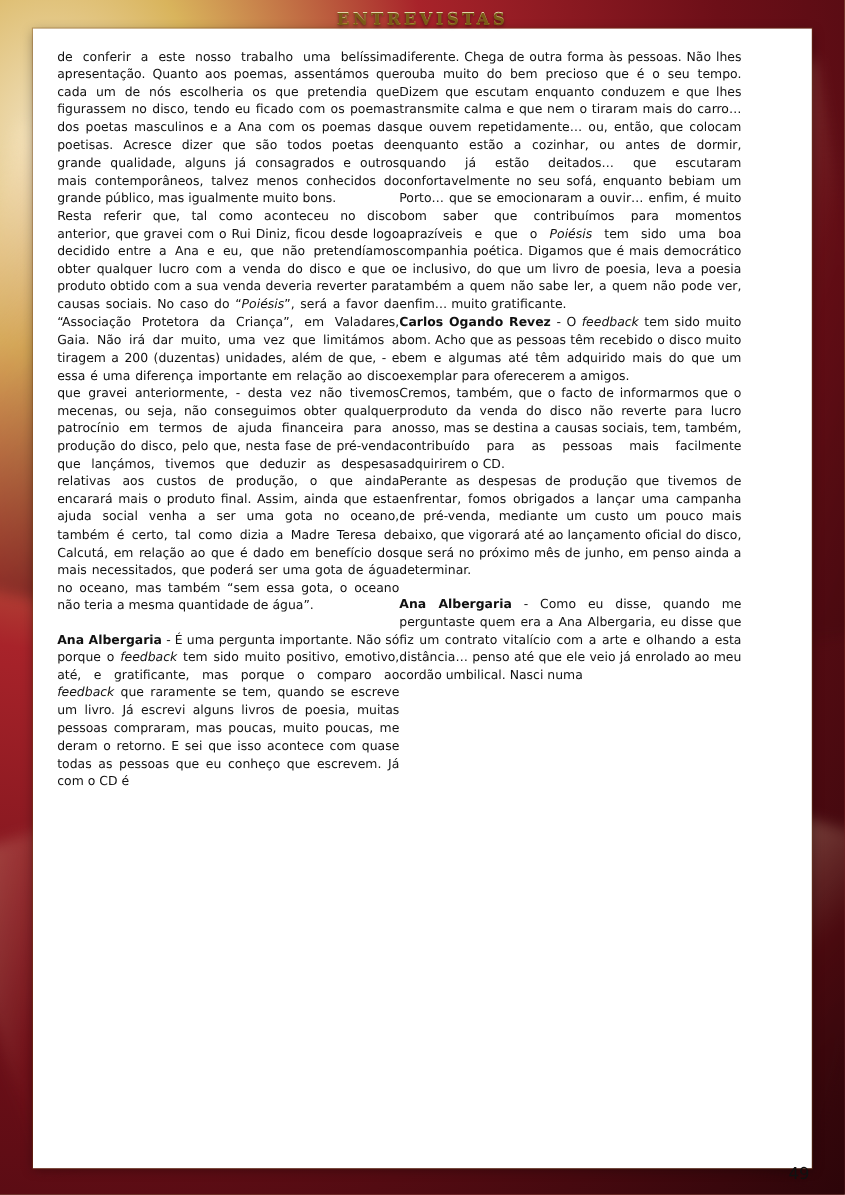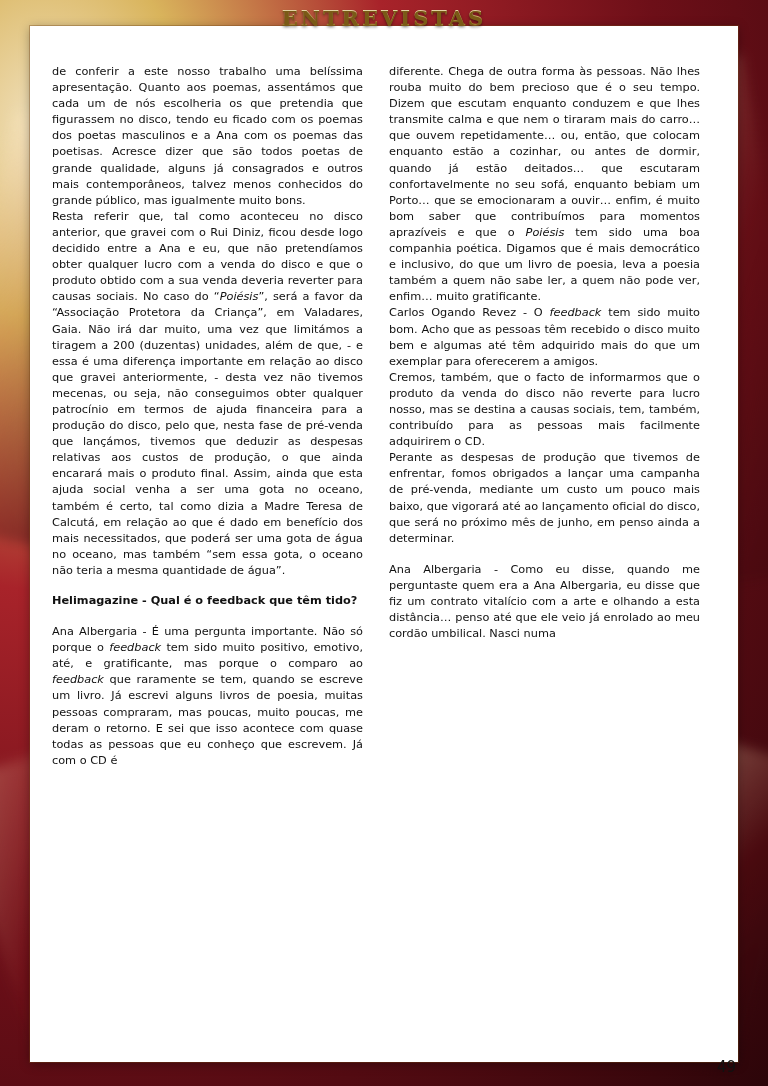--- a/index.html
+++ b/index.html
@@ -43,21 +43,21 @@
     left: 0; top: 0;
     width: 768px;
     height: 34px;
     display: flex;
     align-items: center;
     justify-content: center;
     z-index: 6;
   }
   .masthead-title {
     font-family: "DejaVu Serif", serif;
-    font-size: 21px;
+    font-size: 15px;
     letter-spacing: 3px;
     font-weight: bold;
     color: #f6e9c6;
     text-shadow:
       0 1px 0 #7a5a16,
       0 2px 3px rgba(0,0,0,0.55);
     background: linear-gradient(180deg, #fff8e0 0%, #e9cf86 40%, #b78b28 72%, #f3e3b4 100%);
     -webkit-background-clip: text;
     background-clip: text;
     color: transparent;
@@ -78,23 +78,21 @@
     position: absolute;
     left: 0; top: 0;
     width: 708px;
     height: 1036px;
     padding: 18px 22px 10px 22px;
     box-sizing: border-box;
   }
 
   .columns {
     display: flex;
-    gap: 26px;
     height: 975px;
-    margin-top: 20px;
   }
   .col {
     width: 311px;
     font-size: 11.3px;
     line-height: 16.1px;
     text-align: justify;
     color: #111111;
   }
 
   p {
@@ -107,21 +105,21 @@
   .q {
     font-weight: bold;
     margin-top: 14px;
     margin-bottom: 0;
     text-align: justify;
   }
   .gap {
     height: 15px;
   }
   .speaker {
-    font-weight: normal;
+    font-weight: bold;
   }
   em {
     font-style: italic;
   }
 
   
   .folio {
     position: absolute;
     right: 32px;
     bottom: 10px;
@@ -144,21 +142,20 @@
   <div class="masthead">
     <div class="masthead-title">ENTREVISTAS</div>
   </div>
 
   <div class="sheet">
     <div class="sheet-inner">
       <div class="columns">
         <div class="col" id="col-left">
             <p class="para">de conferir a este nosso trabalho uma belíssima apresentação. Quanto aos poemas, assentámos que cada um de nós escolheria os que pretendia que figurassem no disco, tendo eu ficado com os poemas dos poetas masculinos e a Ana com os poemas das poetisas. Acresce dizer que são todos poetas de grande qualidade, alguns já consagrados e outros mais contemporâneos, talvez menos conhecidos do grande público, mas igualmente muito bons.</p>
             <p class="para">Resta referir que, tal como aconteceu no disco anterior, que gravei com o Rui Diniz, ficou desde logo decidido entre a Ana e eu, que não pretendíamos obter qualquer lucro com a venda do disco e que o produto obtido com a sua venda deveria reverter para causas sociais. No caso do “<em>Poiésis</em>”, será a favor da “Associação Protetora da Criança”, em Valadares, Gaia. Não irá dar muito, uma vez que limitámos a tiragem a 200 (duzentas) unidades, além de que, - e essa é uma diferença importante em relação ao disco que gravei anteriormente, - desta vez não tivemos mecenas, ou seja, não conseguimos obter qualquer patrocínio em termos de ajuda financeira para a produção do disco, pelo que, nesta fase de pré-venda que lançámos, tivemos que deduzir as despesas relativas aos custos de produção, o que ainda encarará mais o produto final. Assim, ainda que esta ajuda social venha a ser uma gota no oceano, também é certo, tal como dizia a Madre Teresa de Calcutá, em relação ao que é dado em benefício dos mais necessitados, que poderá ser uma gota de água no oceano, mas também “sem essa gota, o oceano não teria a mesma quantidade de água”.</p>
-            <p class="q">Helimagazine - Qual é o feedback que têm tido?</p>
             <div class="gap"></div>
             <p class="para"><span class="speaker">Ana Albergaria</span><span> - É uma pergunta importante. Não só porque o <em>feedback</em> tem sido muito positivo, emotivo, até, e gratificante, mas porque o comparo ao <em>feedback</em> que raramente se tem, quando se escreve um livro. Já escrevi alguns livros de poesia, muitas pessoas compraram, mas poucas, muito poucas, me deram o retorno. E sei que isso acontece com quase todas as pessoas que eu conheço que escrevem. Já com o CD é</span></p>
           </div>
         <div class="col" id="col-right">
             <p class="para">diferente. Chega de outra forma às pessoas. Não lhes rouba muito do bem precioso que é o seu tempo.  Dizem que escutam enquanto conduzem e que lhes transmite calma e que nem o tiraram mais do carro… que ouvem repetidamente… ou, então, que colocam enquanto estão a cozinhar, ou antes de dormir, quando já estão deitados… que escutaram confortavelmente no seu sofá, enquanto bebiam um Porto… que se emocionaram a ouvir… enfim, é muito bom saber que contribuímos para momentos aprazíveis e que o <em>Poiésis</em> tem sido uma boa companhia poética. Digamos que é mais democrático e inclusivo, do que um livro de poesia, leva a poesia também a quem não sabe ler, a quem não pode ver, enfim… muito gratificante.</p>
             <p class="para"><span class="speaker">Carlos Ogando Revez</span><span> - O <em>feedback</em> tem sido muito bom. Acho que as pessoas têm recebido o disco muito bem e algumas até têm adquirido mais do que um exemplar para oferecerem a amigos.</span></p>
             <p class="para">Cremos, também, que o facto de informarmos que o produto da venda do disco não reverte para lucro nosso, mas se destina a causas sociais, tem, também, contribuído para as pessoas mais facilmente adquirirem o CD.</p>
             <p class="para">Perante as despesas de produção que tivemos de enfrentar, fomos obrigados a lançar uma campanha de pré-venda, mediante um custo um pouco mais baixo, que vigorará até ao lançamento oficial do disco, que será no próximo mês de junho, em penso ainda a determinar.</p>
             <div class="gap"></div>
             <p class="para"><span class="speaker">Ana Albergaria</span><span> - Como eu disse, quando me perguntaste quem era a Ana Albergaria, eu disse que fiz um contrato vitalício com a arte e olhando a esta distância… penso até que ele veio já enrolado ao meu cordão umbilical. Nasci numa</span></p>

